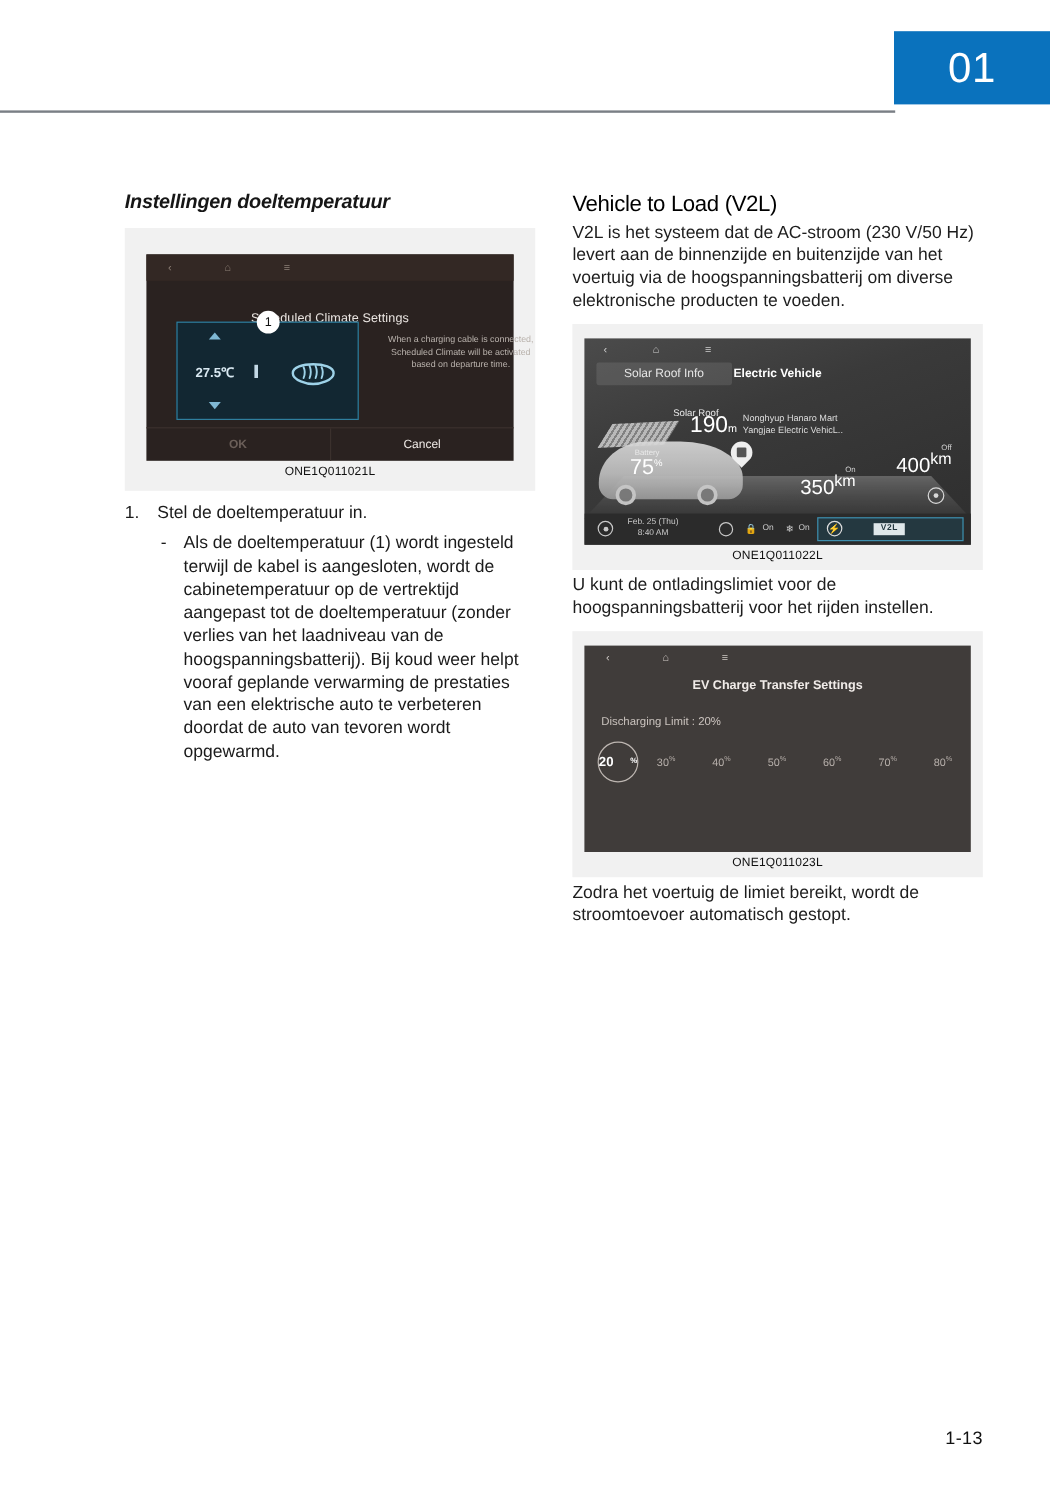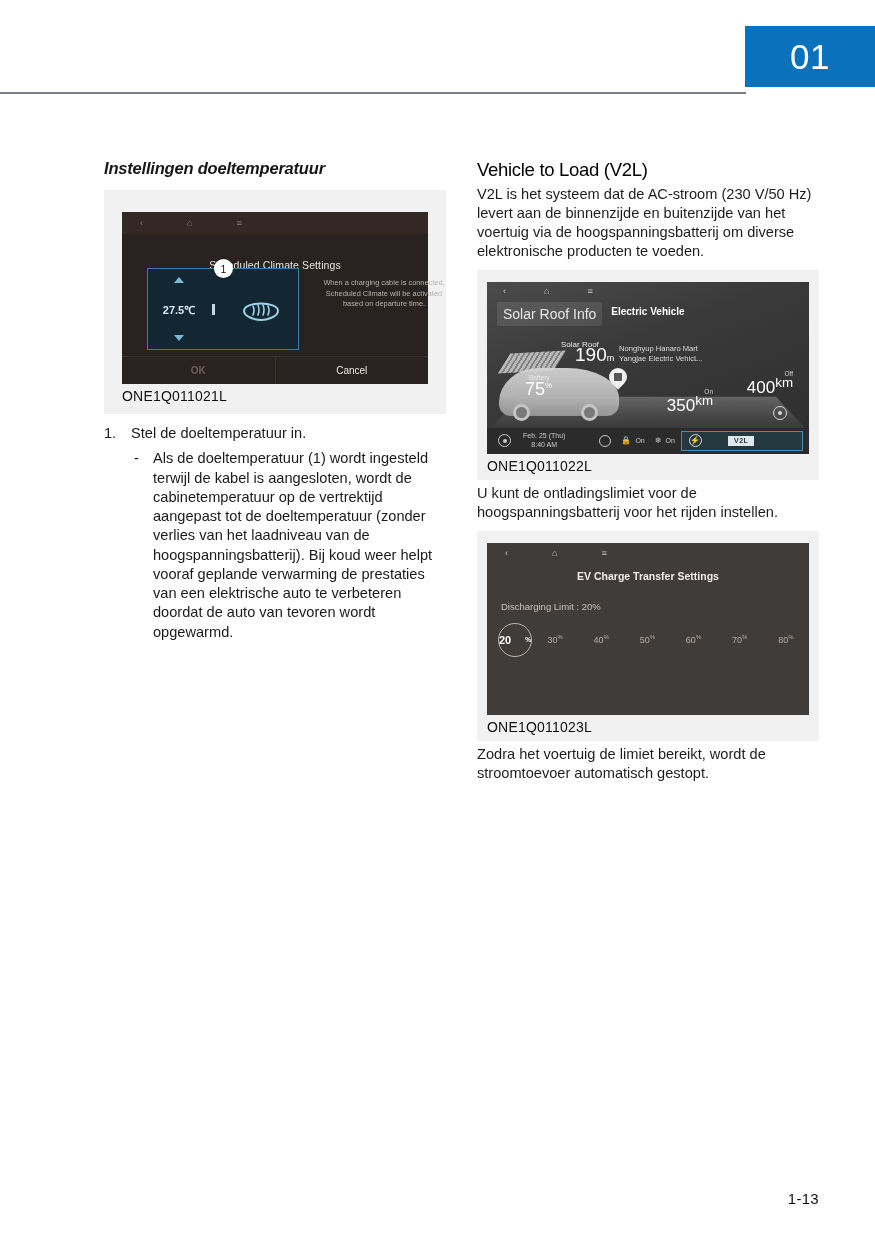--- a/index.html
+++ b/index.html
@@ -59,21 +59,21 @@
   .li-dash {
     display: flex; gap: 9px; font-size: 14.6px; line-height: 1.32;
     margin: 6px 0 0 30px;
   }
   .li-dash .marker { flex: 0 0 auto; width: 10px; }
 
   
   .figure { background: #f1f1f1; padding: 12px 10px 6px 10px; margin: 0 0 4px 0; }
   .figure.fig1 { padding: 22px 18px 10px 18px; }
   .fig-caption {
-    text-align: left; font-size: 14px; color: #111;
+    text-align: center; font-size: 10px; color: #111;
     letter-spacing: .2px; margin-top: 4px;
   }
 
   
   .scr1 { background: #2a2220; width:100%; height: 172px; position: relative; font-size: 9px; }
   .scr1 .topbar {
     height: 22px; background: #332824; display:flex; align-items:center;
     padding-left: 18px; gap: 44px; color:#8e8077;
   }
   .scr1 .title {
@@ -118,21 +118,21 @@
 
   
   .scr2 {
     width:100%; height:172px; position:relative; overflow:hidden;
     background: linear-gradient(160deg,#4b4b4b 0%, #3a3a3a 38%, #2e2e2e 100%);
   }
   .scr2 .topbar { height:20px; display:flex; align-items:center; padding-left:16px; gap:38px; color:#cfcfcf; }
   .scr2 .tabrow { position:relative; height:22px; }
   .scr2 .tab-left {
     position:absolute; left:10px; top:0; background:rgba(255,255,255,.10);
-    color:#e6e6e6; font-size:14px; padding:4px 6px; border-radius:2px;
+    color:#e6e6e6; font-size:10px; padding:4px 23px; border-radius:2px;
   }
   .scr2 .tab-center {
     position:absolute; left:0; right:0; text-align:center; color:#ffffff;
     font-size:10px; font-weight:700; padding-top:4px;
   }
   .scr2 .road {
     position:absolute; left:0; top:78px; width:100%; height:72px;
     background: linear-gradient(180deg,#6d6d6d 0%, #4a4a4a 60%, #353535 100%);
     transform: perspective(220px) rotateX(52deg); transform-origin: bottom center;
     opacity:.85;

